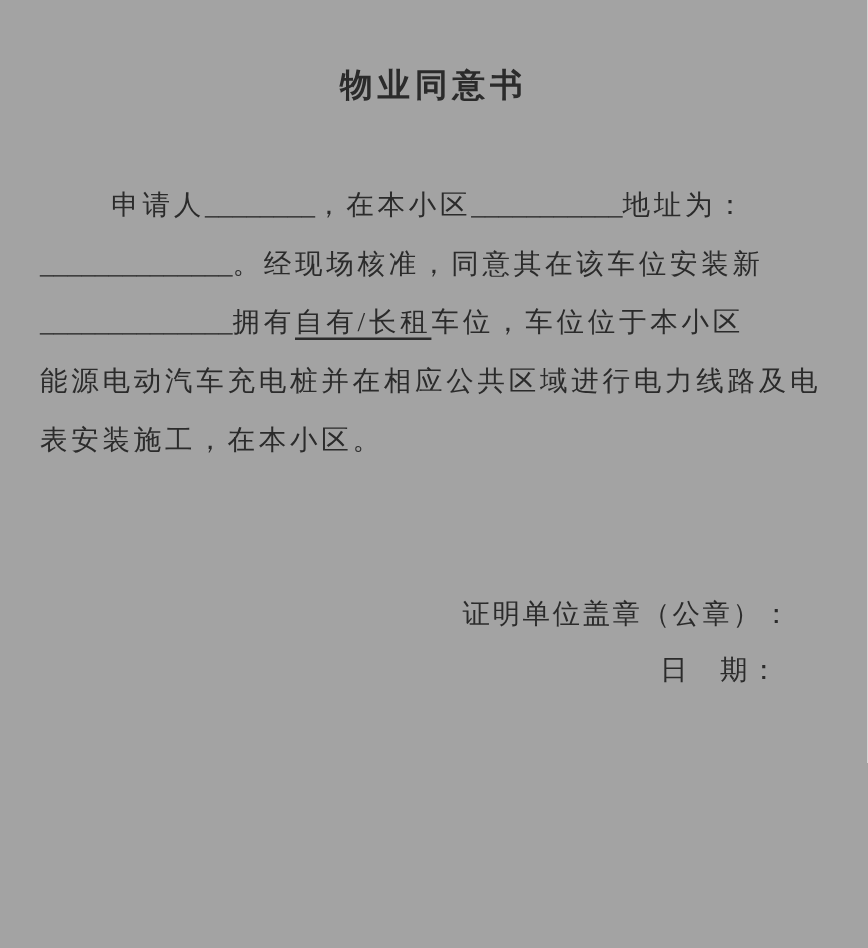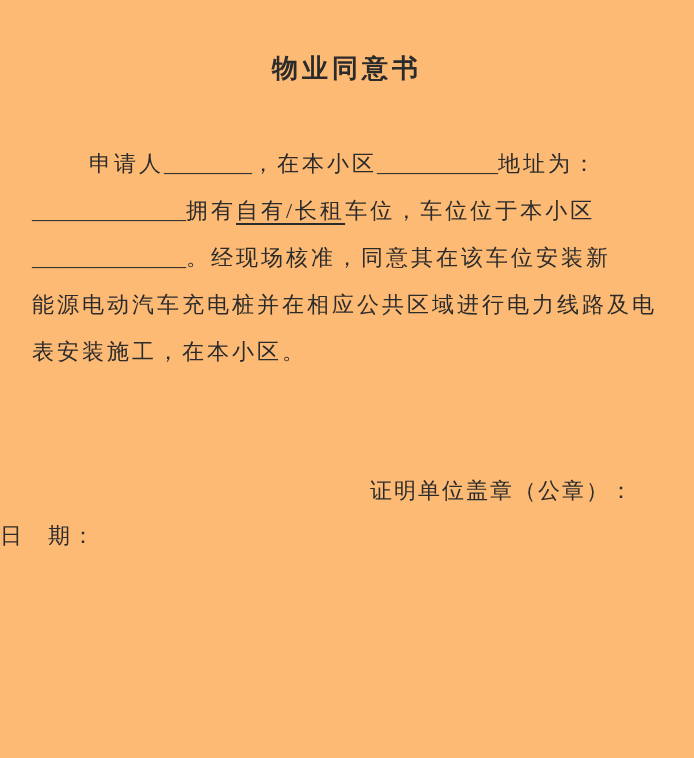--- a/index.html
+++ b/index.html
@@ -4,21 +4,21 @@
 <style>
   html, body {
     margin: 0;
     padding: 0;
     background: #ffffff;
   }
   .page {
     position: relative;
     width: 694px;
     height: 758px;
-    background: #fdba74;
+    background: #a3a3a3;
     overflow: hidden;
     font-family: "Liberation Serif", "DejaVu Serif", serif;
     color: #2b2b2b;
   }
   .title {
     margin: 0;
     padding-top: 52px;
     height: 34px;
     line-height: 34px;
     text-align: center;
@@ -52,38 +52,38 @@
     letter-spacing: 2px;
     line-height: 45px;
   }
   .seal-line {
     margin: 0;
     text-align: right;
     padding-right: 60px;
   }
   .date-line {
     margin: 0;
-    text-align: left;
-    padding-right: 112px;
+    text-align: right;
+    padding-right: 70px;
   }
 </style>
 </head>
 <body>
 
 <div class="page">
 
   <h1 class="title">物业同意书</h1>
 
   <div class="body">
 
     <p class="line indent"><span>申请人</span><span class="blank">________</span><span>，在本小区</span><span class="blank">___________</span><span>地址为：</span></p>
 
+    <p class="line"><span class="blank">______________</span><span>。经现场核准，同意其在该车位安装新</span></p>
+
     <p class="line"><span class="blank">______________</span><span>拥有</span><span class="ul">自有/长租</span><span>车位，车位位于本小区</span></p>
-
-    <p class="line"><span class="blank">______________</span><span>。经现场核准，同意其在该车位安装新</span></p>
 
     <p class="line"><span>能源电动汽车充电桩并在相应公共区域进行电力线路及电</span></p>
 
     <p class="line"><span>表安装施工，在本小区。</span></p>
 
   </div>
 
   <div class="signature">
     <p class="seal-line">证明单位盖章（公章）：</p>
     <p class="date-line">日　期：</p>

